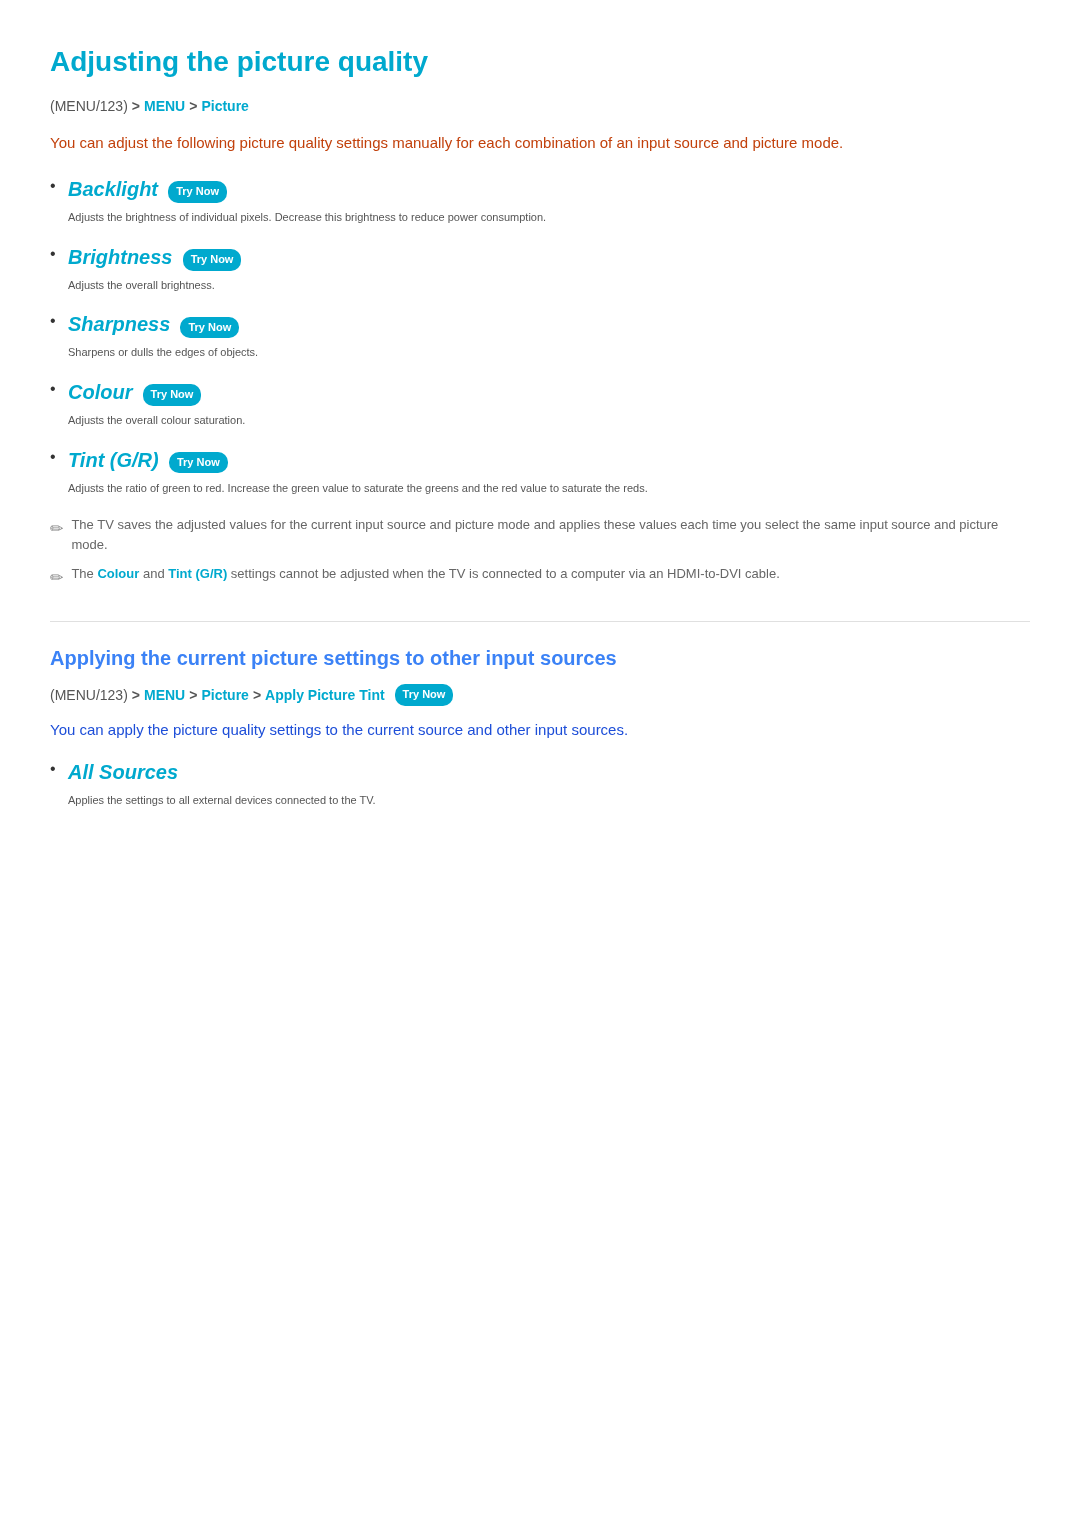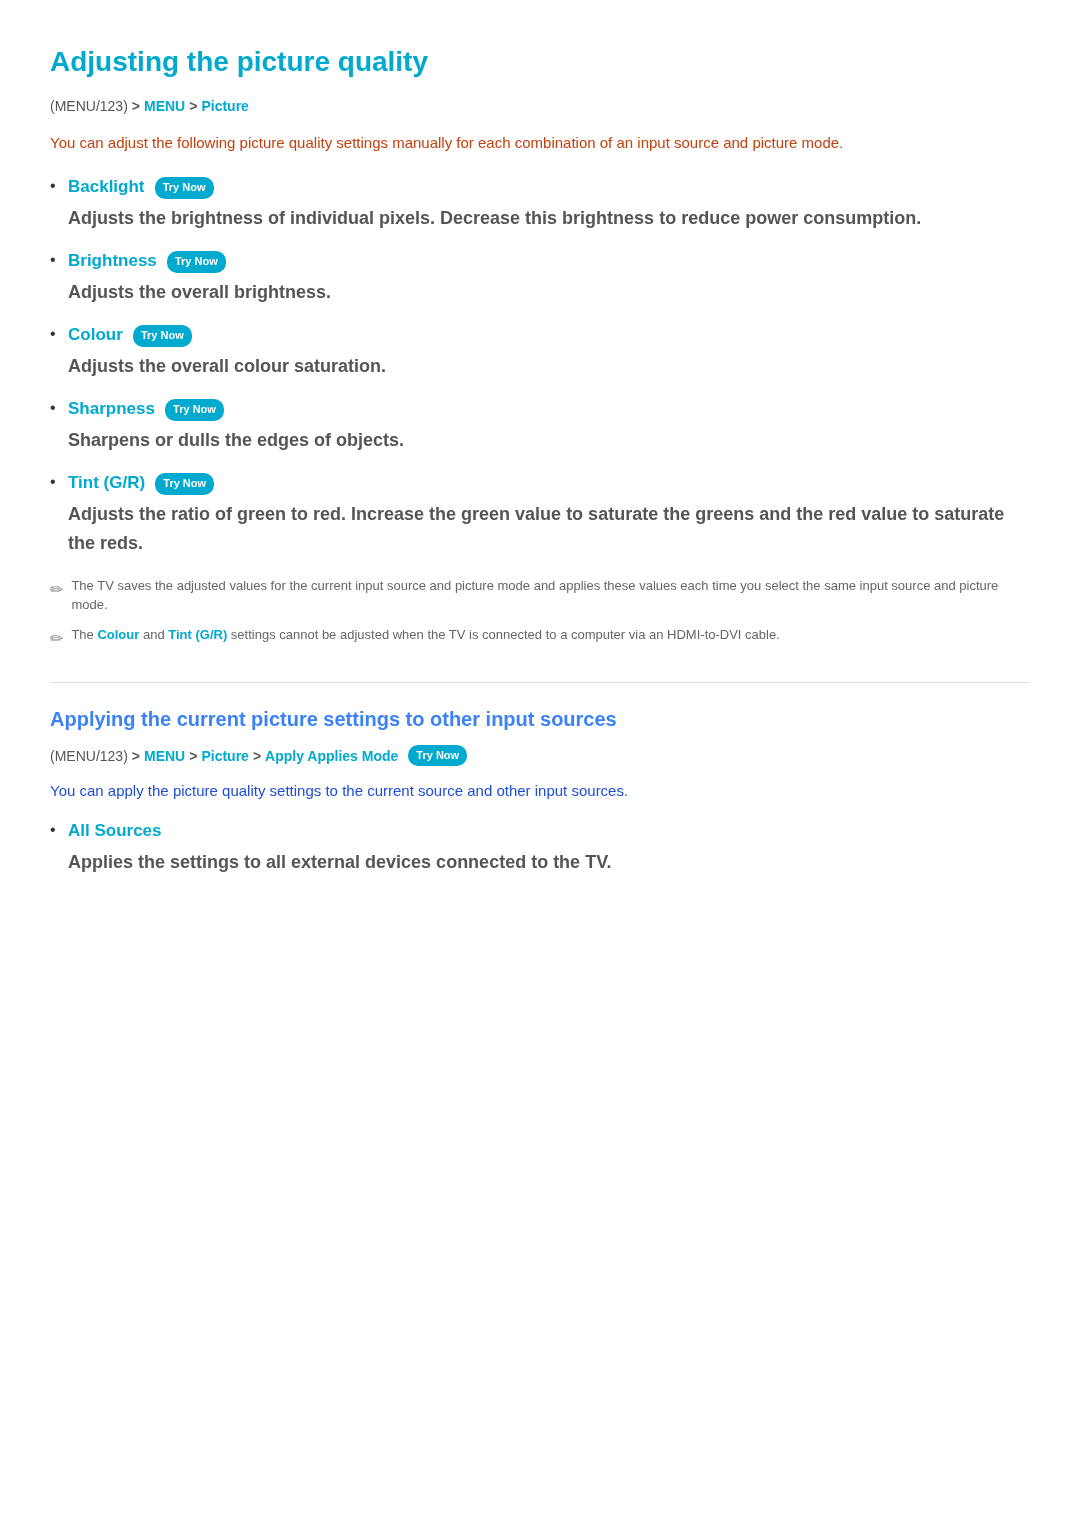--- a/index.html
+++ b/index.html
@@ -70,43 +70,43 @@
       content: '•';
       position: absolute;
       left: 0;
       color: #333;
       font-size: 16px;
     }
 
     .feature-name {
       color: #00a9ce;
       font-weight: 600;
-      font-size: 17px;
+      font-size: 20px;
+      font-style: italic;
     }
 
     .try-now-badge {
       display: inline-block;
       background: #00a9ce;
       color: #ffffff;
       font-size: 11px;
       font-weight: 600;
       border-radius: 10px;
       padding: 2px 8px;
       margin-left: 6px;
       vertical-align: middle;
       cursor: pointer;
       text-align: right;
     }
 
     .feature-desc {
       color: #555;
-      font-size: 18px;
+      font-size: 11px;
       margin-top: 4px;
       padding-left: 0;
-      font-weight: bold;
     }
 
     .note-block {
       display: flex;
       align-items: flex-start;
       gap: 8px;
       margin-bottom: 10px;
       font-size: 13px;
       color: #666;
     }
@@ -198,29 +198,29 @@
   </li>
 
 
   <li>
     <span class="feature-name">Brightness</span>
     <span class="try-now-badge">Try Now</span>
     <p class="feature-desc">Adjusts the overall brightness.</p>
   </li>
 
   <li>
+    <span class="feature-name">Sharpness</span>
+    <span class="try-now-badge">Try Now</span>
+    <p class="feature-desc">Sharpens or dulls the edges of objects.</p>
+  </li>
+
+  <li>
     <span class="feature-name">Colour</span>
     <span class="try-now-badge">Try Now</span>
     <p class="feature-desc">Adjusts the overall colour saturation.</p>
-  </li>
-
-  <li>
-    <span class="feature-name">Sharpness</span>
-    <span class="try-now-badge">Try Now</span>
-    <p class="feature-desc">Sharpens or dulls the edges of objects.</p>
   </li>
 
   <li>
     <span class="feature-name">Tint (G/R)</span>
     <span class="try-now-badge">Try Now</span>
     <p class="feature-desc">Adjusts the ratio of green to red. Increase the green value to saturate the greens and the red value to saturate the reds.</p>
   </li>
 </ul>
 
 <div class="notes-section">
@@ -240,21 +240,21 @@
 
 <h2 class="section-title">Applying the current picture settings to other input sources</h2>
 
 <div class="breadcrumb2">
   <span class="bc-plain">(MENU/123)</span>
   <span class="bc-sep">&gt;</span>
   <span class="bc-link">MENU</span>
   <span class="bc-sep">&gt;</span>
   <span class="bc-link">Picture</span>
   <span class="bc-sep">&gt;</span>
-  <span class="bc-link">Apply Applies Mode</span>
+  <span class="bc-link">Apply Picture Tint</span>
   <span class="try-now-badge">Try Now</span>
 </div>
 
 <p class="section2-intro">You can apply the picture quality settings to the current source and other input sources.</p>
 
 <ul class="feature-list">
   <li>
     <span class="feature-name">All Sources</span>
     <p class="feature-desc">Applies the settings to all external devices connected to the TV.</p>
   </li>

